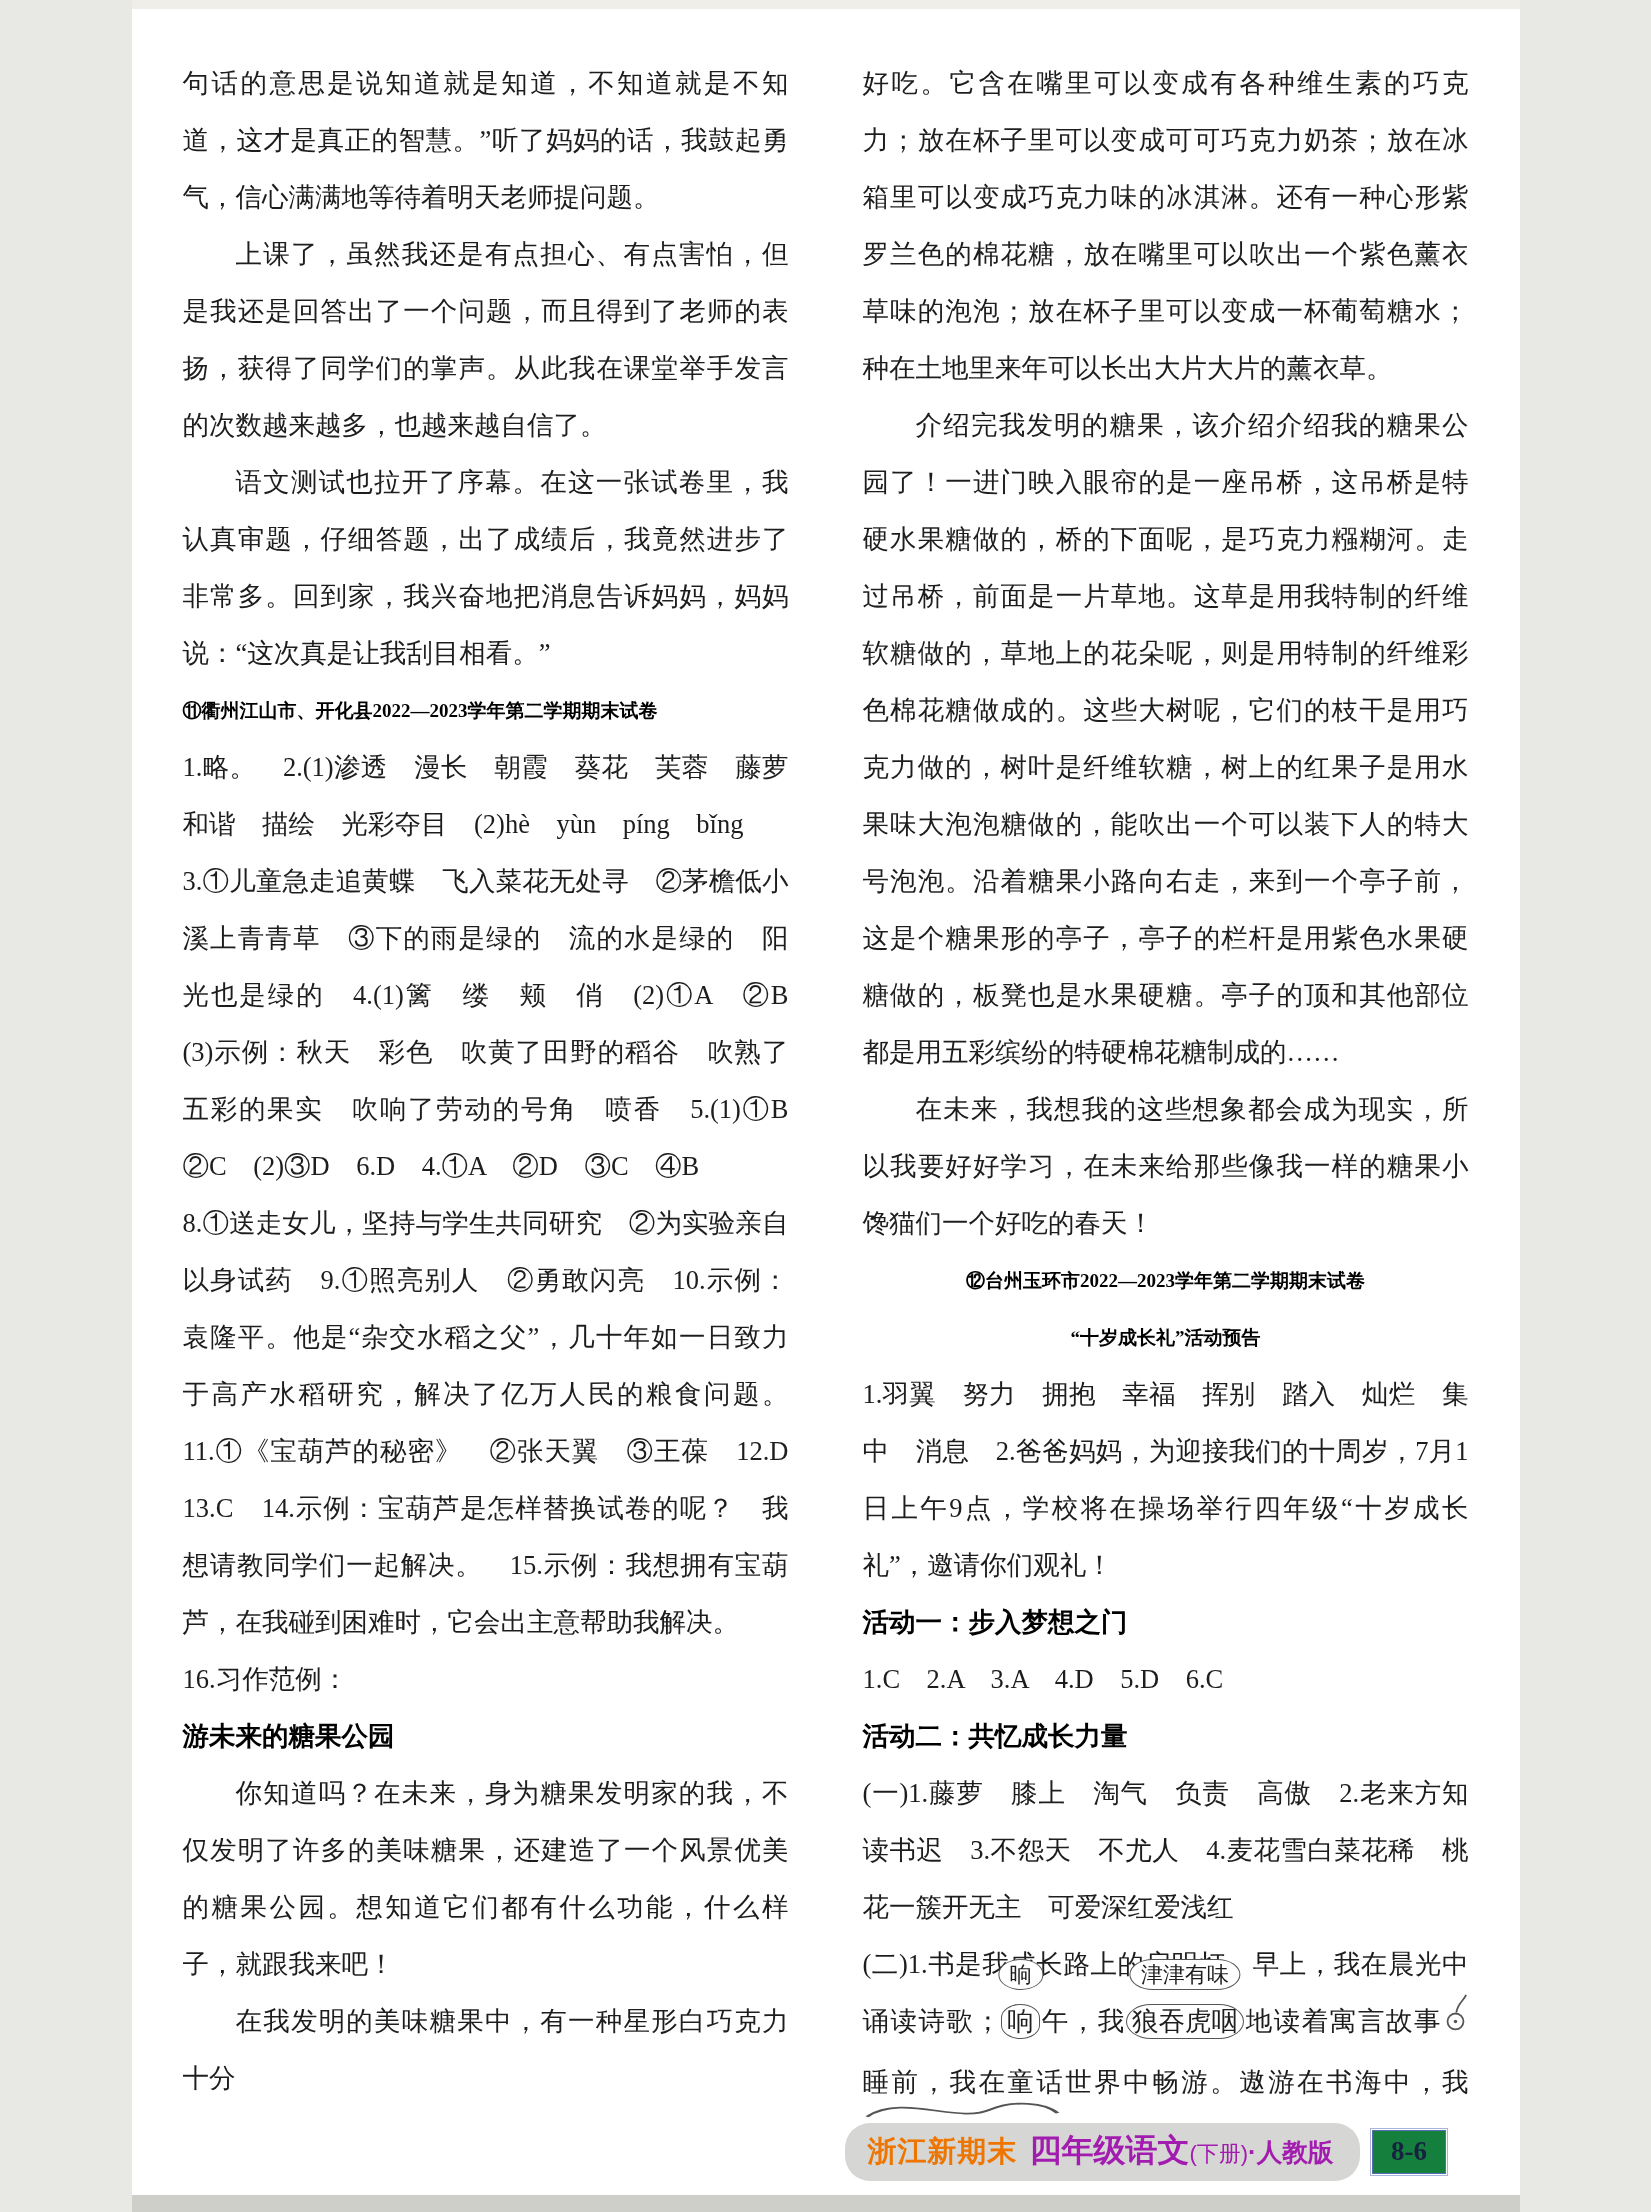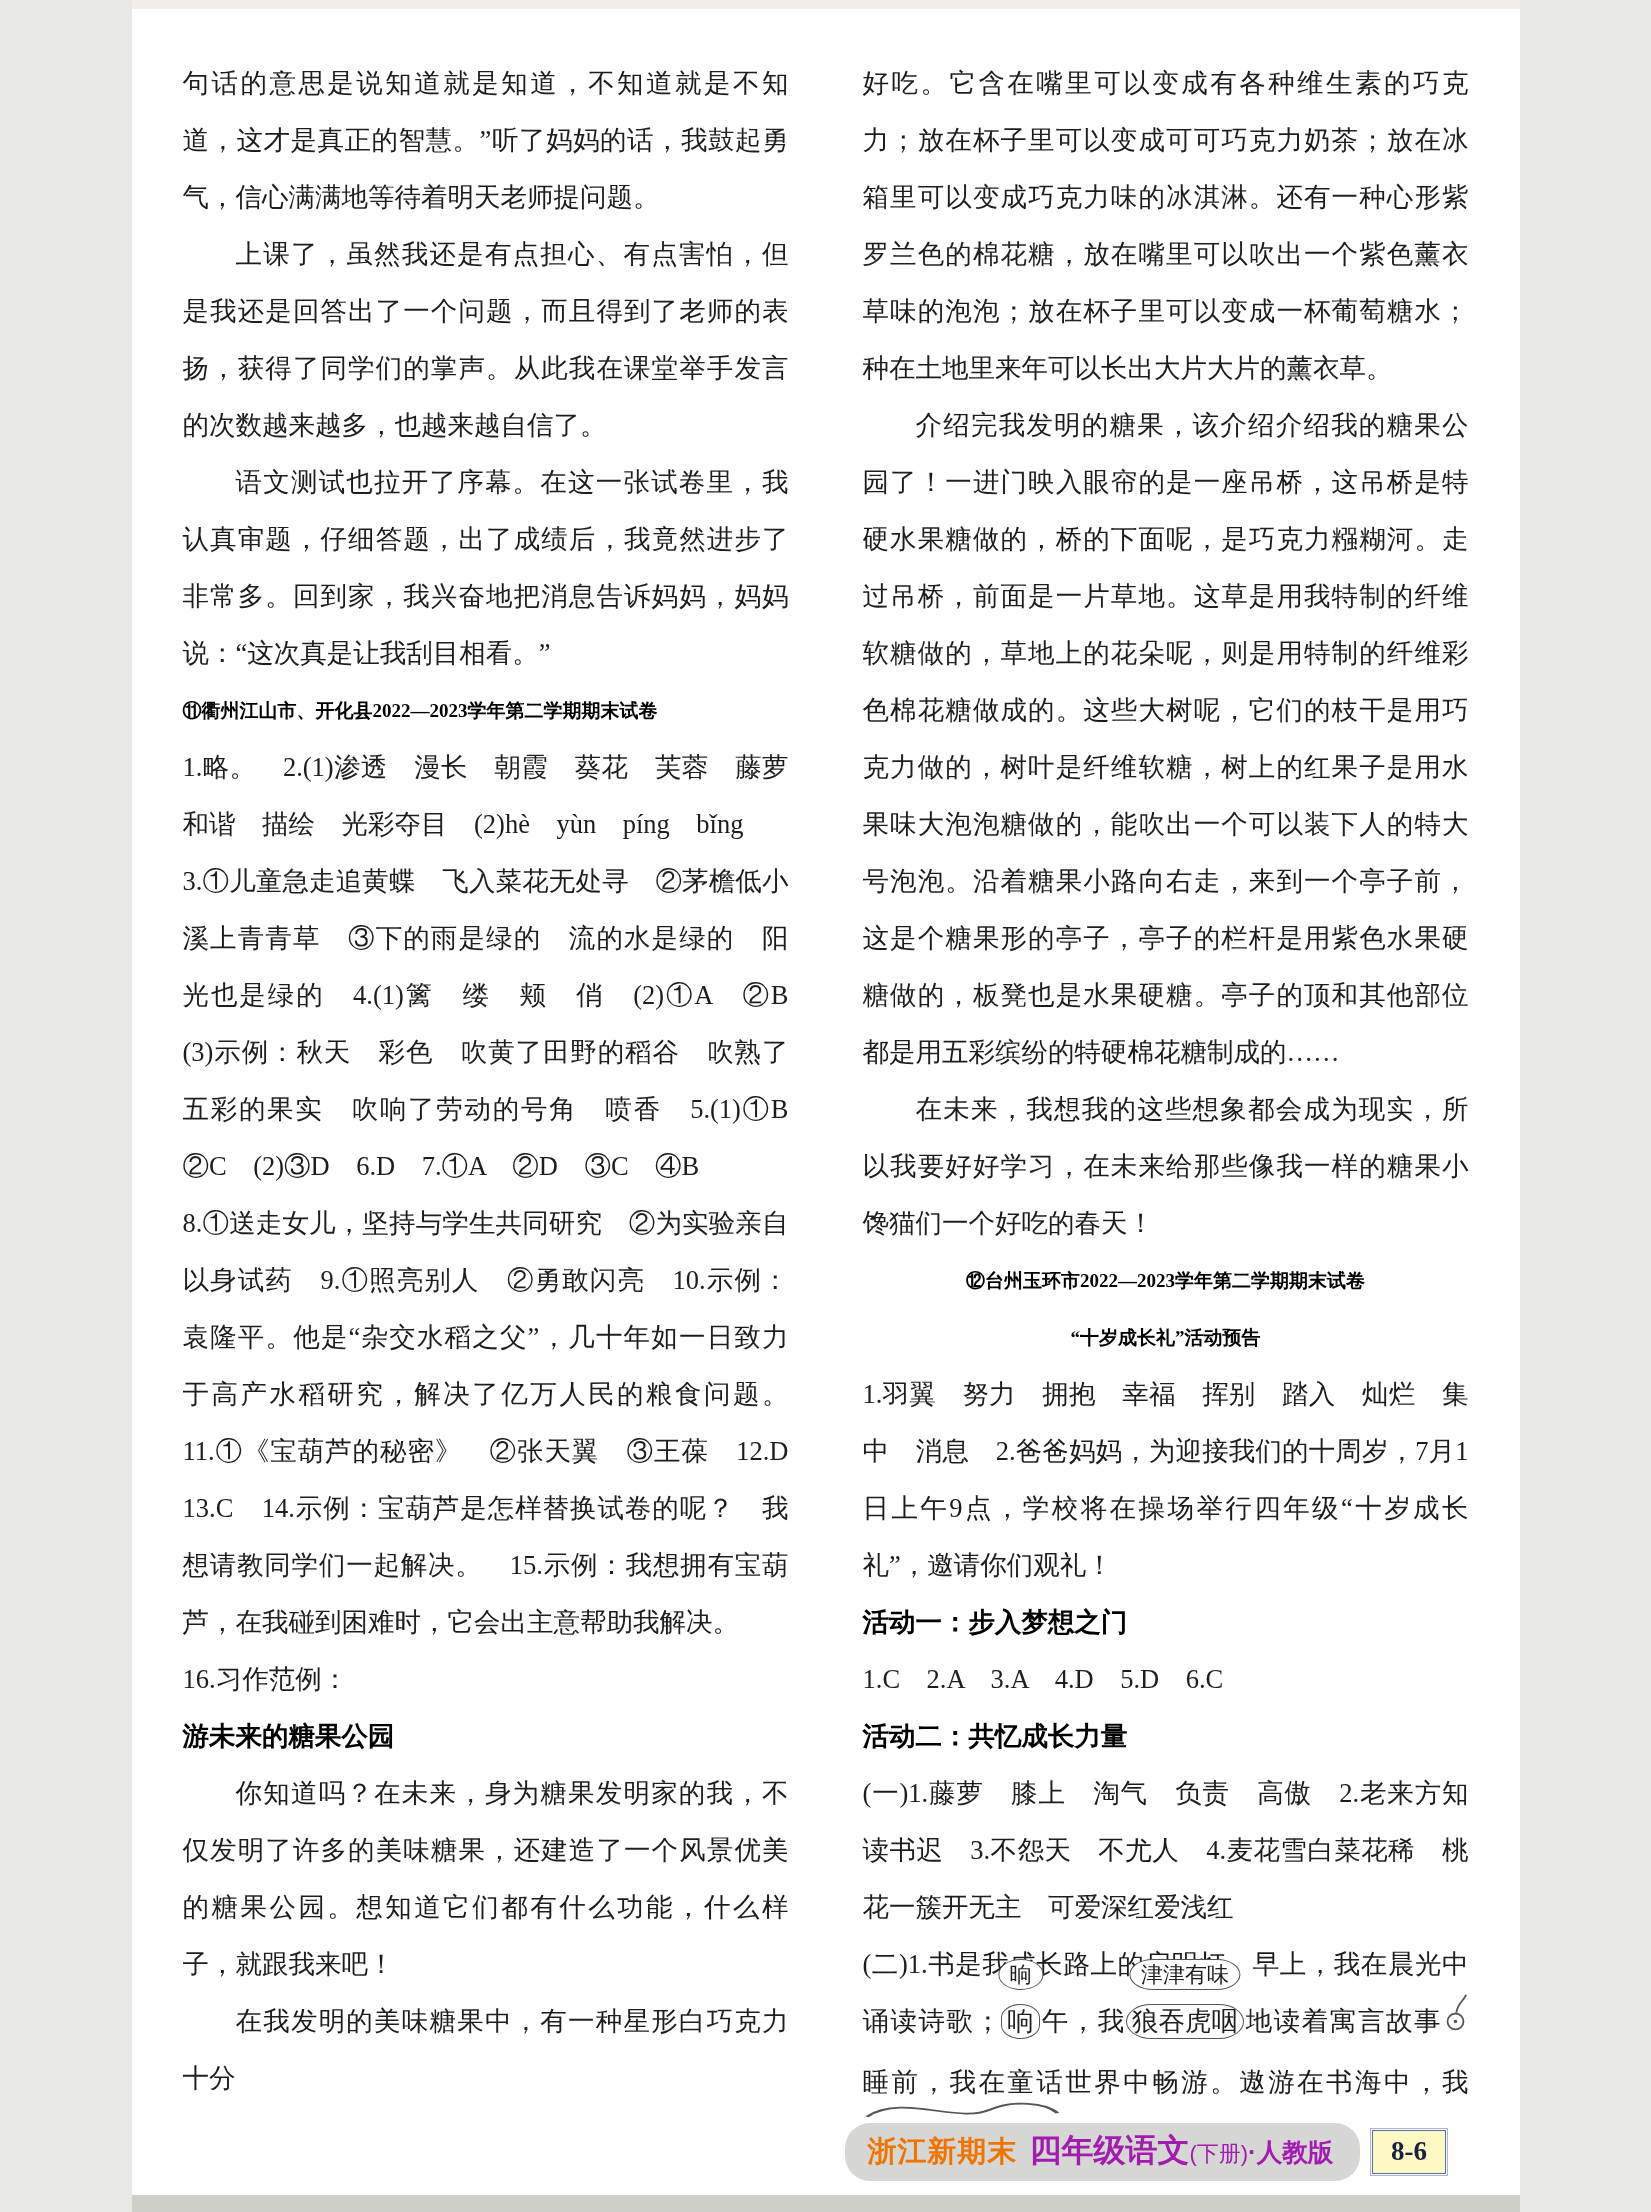--- a/index.html
+++ b/index.html
@@ -107,21 +107,21 @@
     color: #ee7500;
     font-weight: 700;
     font-size: 29px;
     letter-spacing: 0.9px;
   }
   .subject { color: #a21caf; }
   .subject-main { font-size: 32px; font-weight: 700; }
   .subject-vol  { font-size: 22px; font-weight: 400; }
   .subject-ed   { font-size: 25.6px; font-weight: 700; }
   .page-box {
-    background: #fef9c3;
+    background: #15803d;
     border: 1.8px solid #5a6cb4;
     outline: 1.8px solid #aab4da;
     outline-offset: 1.8px;
     padding: 5.3px 17.6px;
     font-size: 27px;
     font-weight: 700;
     color: #16223f;
     font-family: "Liberation Serif", "DejaVu Serif", serif;
   }
 </style>
@@ -133,21 +133,21 @@
 
   <div class="columns">
 
     <section class="col">
       <p class="para">句话的意思是说知道就是知道，不知道就是不知道，这才是真正的智慧。”听了妈妈的话，我鼓起勇气，信心满满地等待着明天老师提问题。</p>
       <p class="para indent">上课了，虽然我还是有点担心、有点害怕，但是我还是回答出了一个问题，而且得到了老师的表扬，获得了同学们的掌声。从此我在课堂举手发言的次数越来越多，也越来越自信了。</p>
       <p class="para indent">语文测试也拉开了序幕。在这一张试卷里，我认真审题，仔细答题，出了成绩后，我竟然进步了非常多。回到家，我兴奋地把消息告诉妈妈，妈妈说：“这次真是让我刮目相看。”</p>
 
       <h3 class="exam-heading">⑪衢州江山市、开化县2022—2023学年第二学期期末试卷</h3>
       <p class="answer">1.略。　2.(1)渗透　漫长　朝霞　葵花　芙蓉　藤萝　和谐　描绘　光彩夺目　(2)hè　yùn　píng　bǐng</p>
-      <p class="answer">3.①儿童急走追黄蝶　飞入菜花无处寻　②茅檐低小　溪上青青草　③下的雨是绿的　流的水是绿的　阳光也是绿的　4.(1)篱　缕　颊　俏　(2)①A　②B　(3)示例：秋天　彩色　吹黄了田野的稻谷　吹熟了五彩的果实　吹响了劳动的号角　喷香　5.(1)①B　②C　(2)③D　6.D　7.①A　②D　③C　④B</p>
+      <p class="answer">3.①儿童急走追黄蝶　飞入菜花无处寻　②茅檐低小　溪上青青草　③下的雨是绿的　流的水是绿的　阳光也是绿的　4.(1)篱　缕　颊　俏　(2)①A　②B　(3)示例：秋天　彩色　吹黄了田野的稻谷　吹熟了五彩的果实　吹响了劳动的号角　喷香　5.(1)①B　②C　(2)③D　6.D　4.①A　②D　③C　④B</p>
       <p class="answer">8.①送走女儿，坚持与学生共同研究　②为实验亲自以身试药　9.①照亮别人　②勇敢闪亮　10.示例：袁隆平。他是“杂交水稻之父”，几十年如一日致力于高产水稻研究，解决了亿万人民的粮食问题。　11.①《宝葫芦的秘密》　②张天翼　③王葆　12.D　13.C　14.示例：宝葫芦是怎样替换试卷的呢？　我想请教同学们一起解决。　15.示例：我想拥有宝葫芦，在我碰到困难时，它会出主意帮助我解决。</p>
       <p class="answer">16.习作范例：</p>
 
       <h4 class="essay-title">游未来的糖果公园</h4>
       <p class="para indent">你知道吗？在未来，身为糖果发明家的我，不仅发明了许多的美味糖果，还建造了一个风景优美的糖果公园。想知道它们都有什么功能，什么样子，就跟我来吧！</p>
       <p class="para indent">在我发明的美味糖果中，有一种星形白巧克力十分</p>
     </section>
 
     <section class="col">
       <p class="para">好吃。它含在嘴里可以变成有各种维生素的巧克力；放在杯子里可以变成可可巧克力奶茶；放在冰箱里可以变成巧克力味的冰淇淋。还有一种心形紫罗兰色的棉花糖，放在嘴里可以吹出一个紫色薰衣草味的泡泡；放在杯子里可以变成一杯葡萄糖水；种在土地里来年可以长出大片大片的薰衣草。</p>

